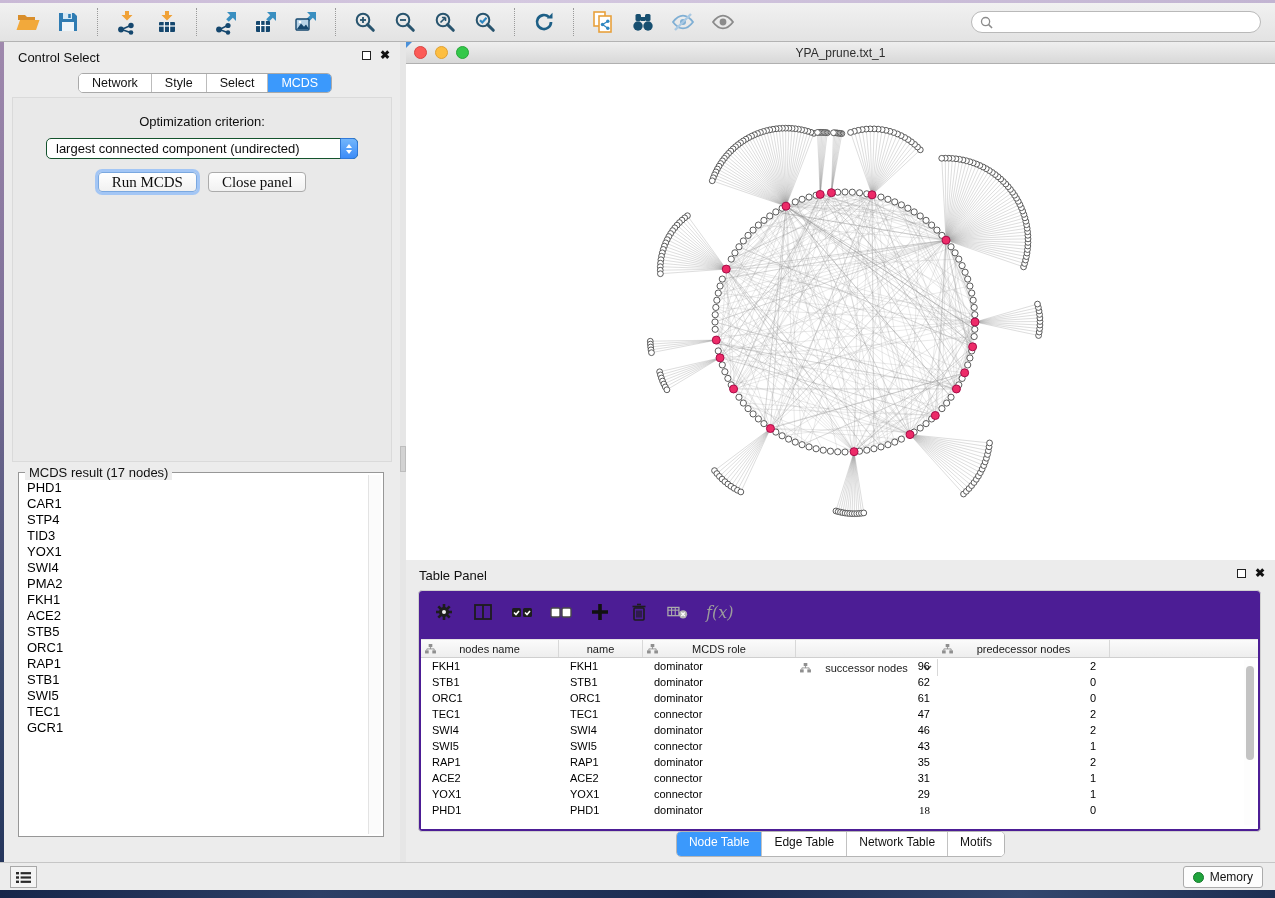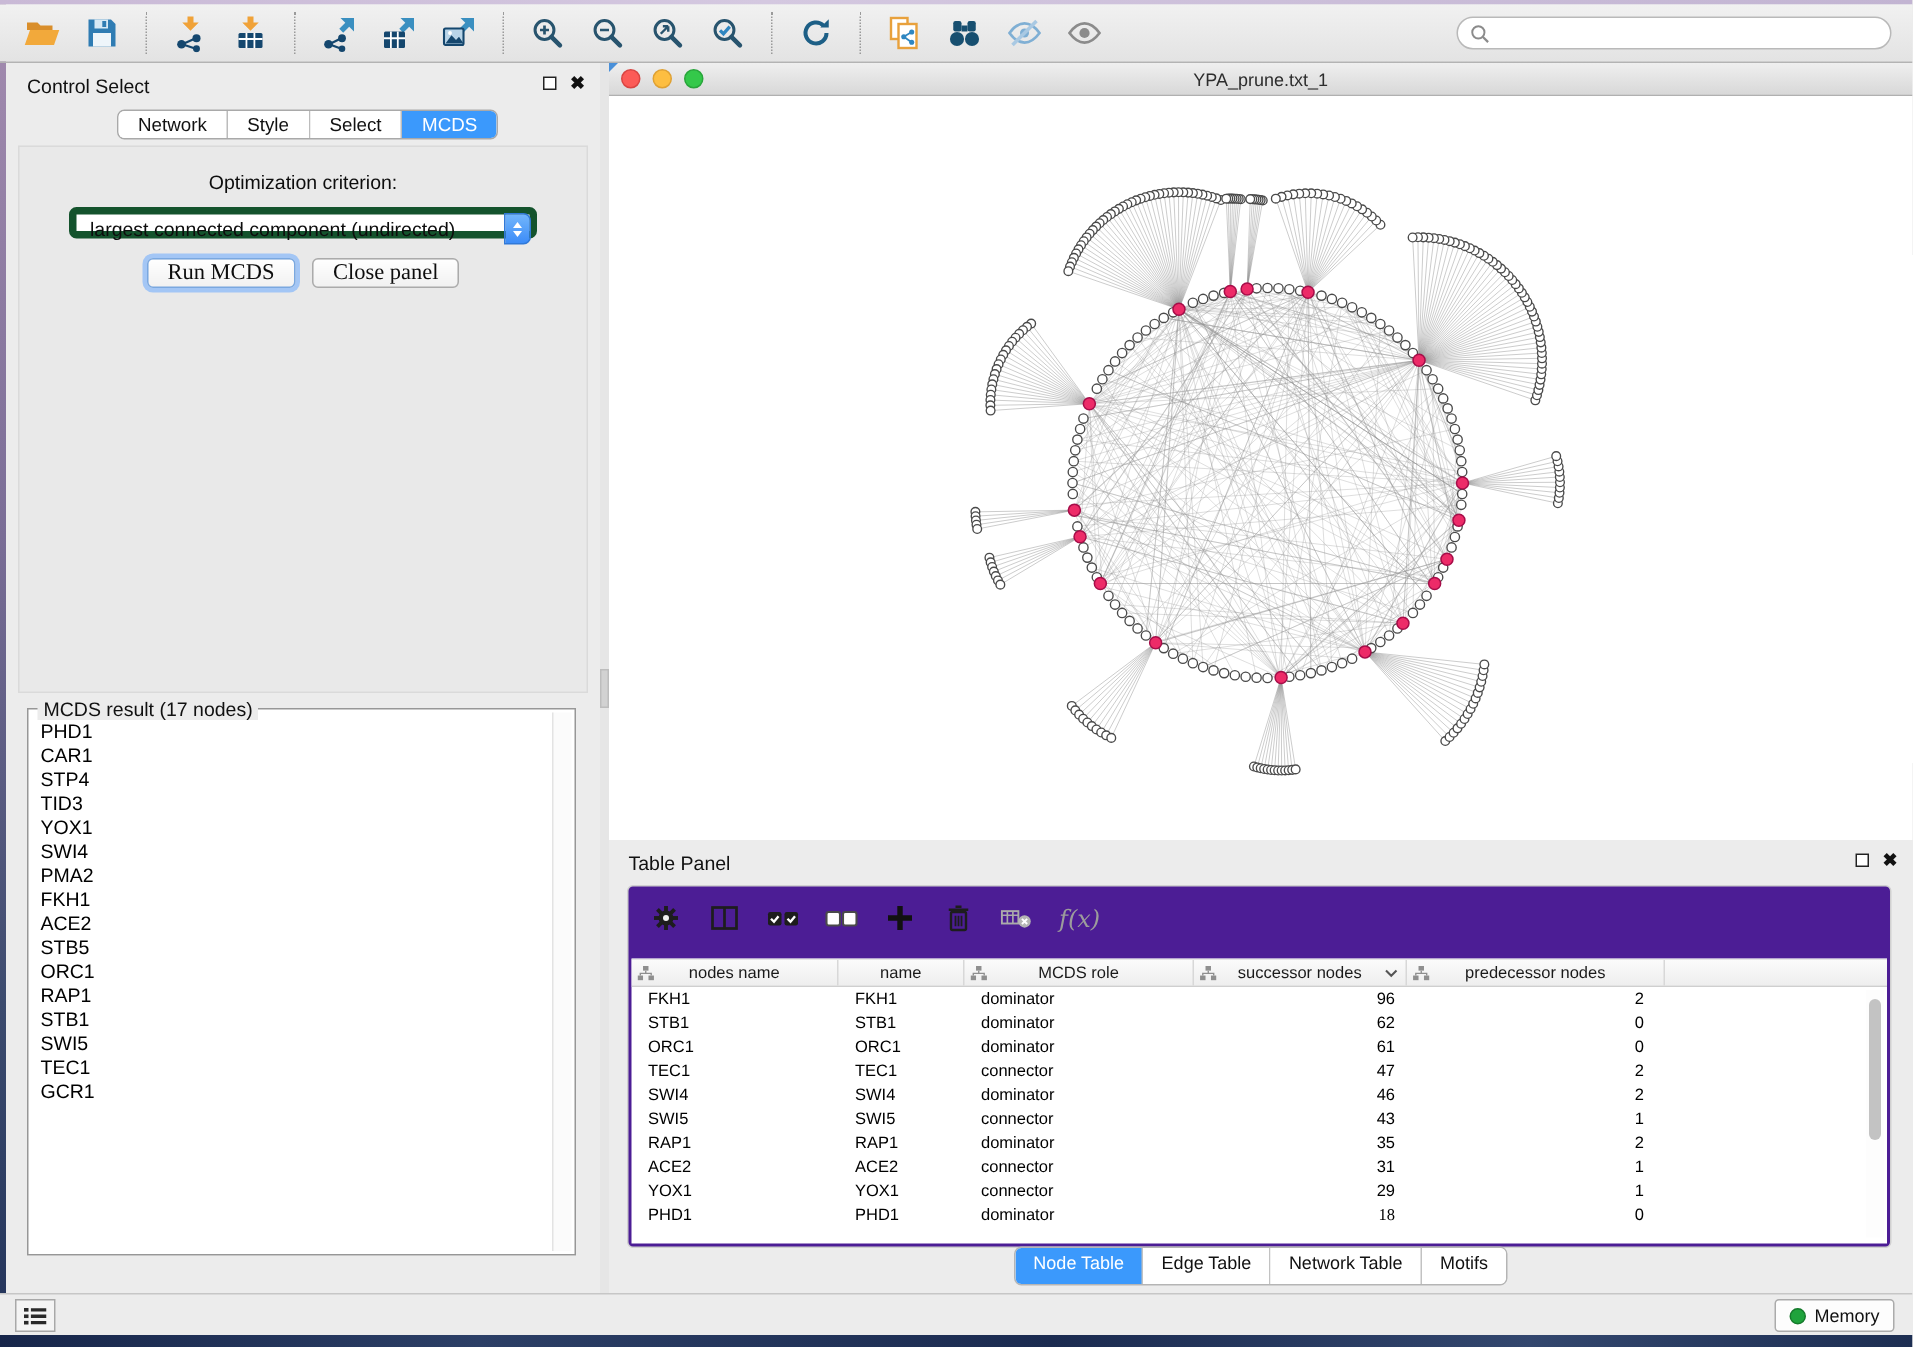--- a/index.html
+++ b/index.html
@@ -20,21 +20,21 @@
   .cp-title{position:absolute;left:14px;top:8px;font-size:13px;color:#111}
   .panel-btns{position:absolute;right:10px;top:9px;display:flex;gap:9px;align-items:center}
   .float-glyph{width:9px;height:9px;border:1.5px solid #222;display:inline-block;background:#fff}
   .close-glyph{font-size:12px;font-weight:bold;color:#111;line-height:9px}
   .cp-tabs{position:absolute;left:74px;top:31px;display:flex;height:20px;border:1px solid #a9a9a9;border-radius:5px;overflow:hidden;background:#fff}
   .cp-tab{padding:0 13px;font-size:12.5px;line-height:19px;color:#111;border-right:1px solid #bcbcbc;background:#fff}
   .cp-tab:last-child{border-right:none}
   .cp-tab.active{background:#3b99fc;color:#fff}
   .cp-inner{position:absolute;left:8px;right:8px;top:55px;height:365px;background:#e9e9e9;border:1px solid #dadada}
   .opt-label{margin-top:16px;text-align:center;font-size:13px;color:#0d0d0d}
-  .select{position:relative;margin:9px auto 0;width:312px;height:21px;background:#fff;border:5px solid #14532d;border-radius:5px;font-size:13px;line-height:19px;padding-left:9px;color:#0d0d0d}
+  .select{position:relative;margin:9px auto 0;width:312px;height:21px;background:#fff;border:1px solid #14532d;border-radius:5px;font-size:13px;line-height:19px;padding-left:9px;color:#0d0d0d}
   .select .stepper{position:absolute;right:-1px;top:-1px;width:18px;height:21px;background:linear-gradient(#73b6fb,#3c8cf8);border-radius:0 5px 5px 0;border:1px solid #3079d8;display:flex;flex-direction:column;align-items:center;justify-content:center;gap:2px}
   .tri-up{width:0;height:0;border-left:3.5px solid transparent;border-right:3.5px solid transparent;border-bottom:4px solid #fff}
   .tri-dn{width:0;height:0;border-left:3.5px solid transparent;border-right:3.5px solid transparent;border-top:4px solid #fff}
   .btn-row{display:flex;justify-content:center;gap:11px;margin-top:13px}
   .btn{height:20px;background:linear-gradient(#ffffff,#f1f1f1);border:1px solid #ababab;border-radius:4px;font-size:15px;line-height:18px;padding:0 13px;color:#0d0d0d;font-family:Liberation Serif, serif}
   .btn.focused{box-shadow:0 0 0 3px rgba(105,170,255,.55);border-color:#7aa8e0}
   .mcds-box{position:absolute;left:14px;right:16px;top:430px;height:365px;border:1px solid #979797;background:#fff}
   .mcds-legend{position:absolute;top:-8px;left:6px;background:#ececec;padding:0 4px;font-size:13px;color:#111}
   .mcds-list{position:absolute;left:2px;top:4px;right:17px;bottom:2px;overflow:hidden;font-size:13px;line-height:16px;padding:3px 0 0 6px;color:#000}
   .mcds-scroll{position:absolute;top:2px;right:2px;width:13px;bottom:2px;background:#fbfbfb;border-left:1px solid #e3e3e3}
@@ -1229,21 +1229,21 @@
             <span class="th-ic"><svg width="11" height="10" viewBox="0 0 12 11">
                 <g fill="#8f8f8f">
                   <rect x="4" y="0" width="4" height="3.4"></rect>
                   <rect x="0" y="7" width="4" height="3.4"></rect>
                   <rect x="8" y="7" width="4" height="3.4"></rect>
                 </g>
                 <path d="M6 3.4v2M2 7V5.4h8V7" stroke="#8f8f8f" fill="none"></path>
               </svg></span>
             <span>MCDS role</span>
           </div>
-          <div class="th" style="width: 142px;">
+          <div class="th" style="width: 142px; margin-top: 19px;">
             <span class="th-ic"><svg width="11" height="10" viewBox="0 0 12 11">
                 <g fill="#8f8f8f">
                   <rect x="4" y="0" width="4" height="3.4"></rect>
                   <rect x="0" y="7" width="4" height="3.4"></rect>
                   <rect x="8" y="7" width="4" height="3.4"></rect>
                 </g>
                 <path d="M6 3.4v2M2 7V5.4h8V7" stroke="#8f8f8f" fill="none"></path>
               </svg></span>
             <span>successor nodes</span>
             <span class="th-sort"><svg width="9" height="6" viewBox="0 0 9 6">

